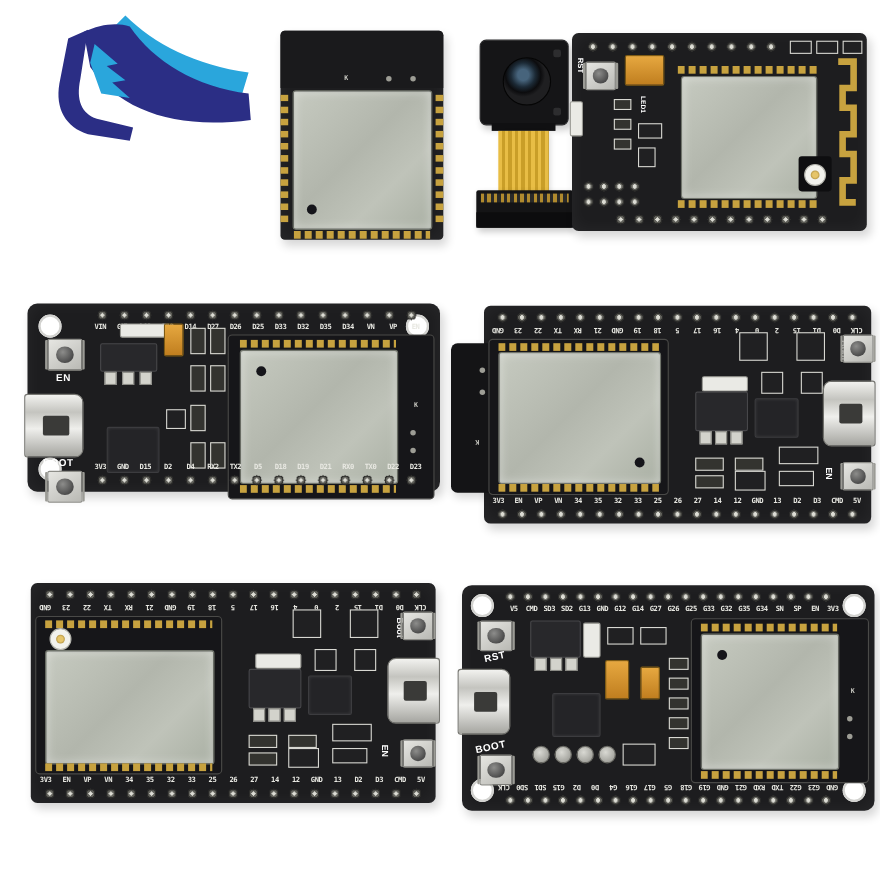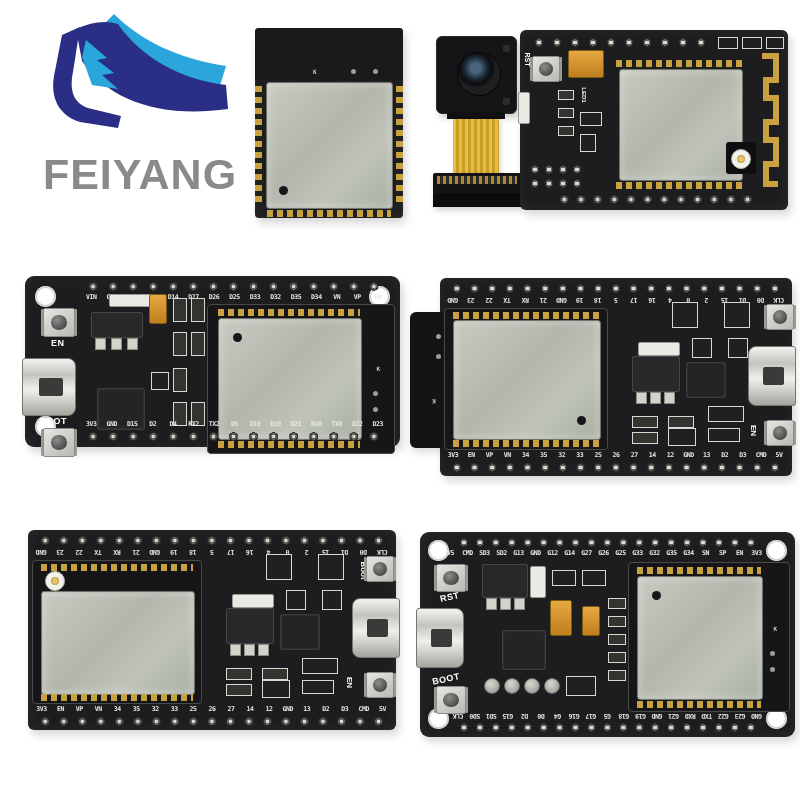--- a/index.html
+++ b/index.html
@@ -71,21 +71,20 @@
 </head>
 <body>
 
 <div class="abs" style="left:20px;top:8px;width:220px;height:200px;">
   <svg class="abs" style="left:8px;top:4px;" width="204" height="136" viewBox="0 0 204 136">
     <path d="M86 2 C112 28 150 47 198 54 L191 77 C147 71 106 47 76 12 Z" fill="#2aa6dc"></path>
     <path d="M48 17 C63 10 78 8 90 12 C112 44 150 67 198 73 L200 97 C134 106 82 90 54 49 Z" fill="#2b2e85"></path>
     <path d="M34 23 L52 15 L45 60 C41 79 46 91 60 96 L93 104 L90 116 L52 110 C32 104 22 87 26 64 Z" fill="#2b2e85"></path>
     <path d="M58 28 L79 46 L69 48 L86 61 L74 63 L90 77 L64 73 L54 45 Z" fill="#2aa6dc"></path>
   </svg>
-  <div class="logo-text">FEIYANG</div>
 </div>
 
 <div class="pcb" style="left:255px;top:28px;width:148px;height:190px;border-radius:4px;">
   <div class="abs" style="left:0;top:0;right:0;height:52px;background:#1a1a1c;border-radius:4px 4px 0 0;"></div>
   <div class="mark" style="left:58px;top:40px;">K</div>
   <div class="modtail-dot" style="left:96px;top:41px;"></div>
   <div class="modtail-dot" style="left:118px;top:41px;"></div>
   <div class="shield" style="left:11px;top:54px;width:125px;height:125px;">
     <div class="shield-dot" style="left:12px;bottom:13px;"></div>
   </div>
@@ -382,21 +381,21 @@
   <div class="dots" style="left:8px;right:8px;bottom:2px;--n:19;"></div>
 </div>
 
 <div class="pcb" style="left:420px;top:532px;width:375px;height:205px;">
   <div class="hole" style="left:8px;top:8px;"></div>
   <div class="hole" style="right:8px;top:8px;"></div>
   <div class="hole" style="left:8px;bottom:8px;"></div>
   <div class="hole" style="right:8px;bottom:8px;"></div>
 
   <div class="dots" style="left:36px;right:36px;top:4px;--n:19;"></div>
-  <div class="plabels" style="left:22px;right:30px;top:17px;">
+  <div class="plabels" style="left:39px;right:30px;top:17px;">
       <span>V5</span>
       <span>CMD</span>
       <span>SD3</span>
       <span>SD2</span>
       <span>G13</span>
       <span>GND</span>
       <span>G12</span>
       <span>G14</span>
       <span>G27</span>
       <span>G26</span>

